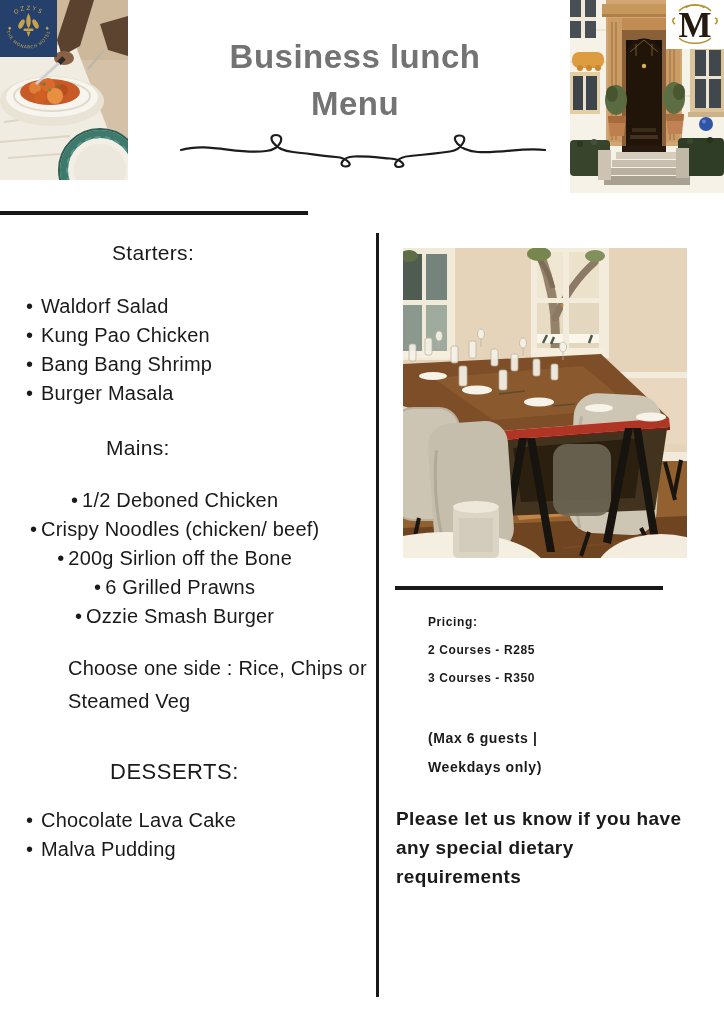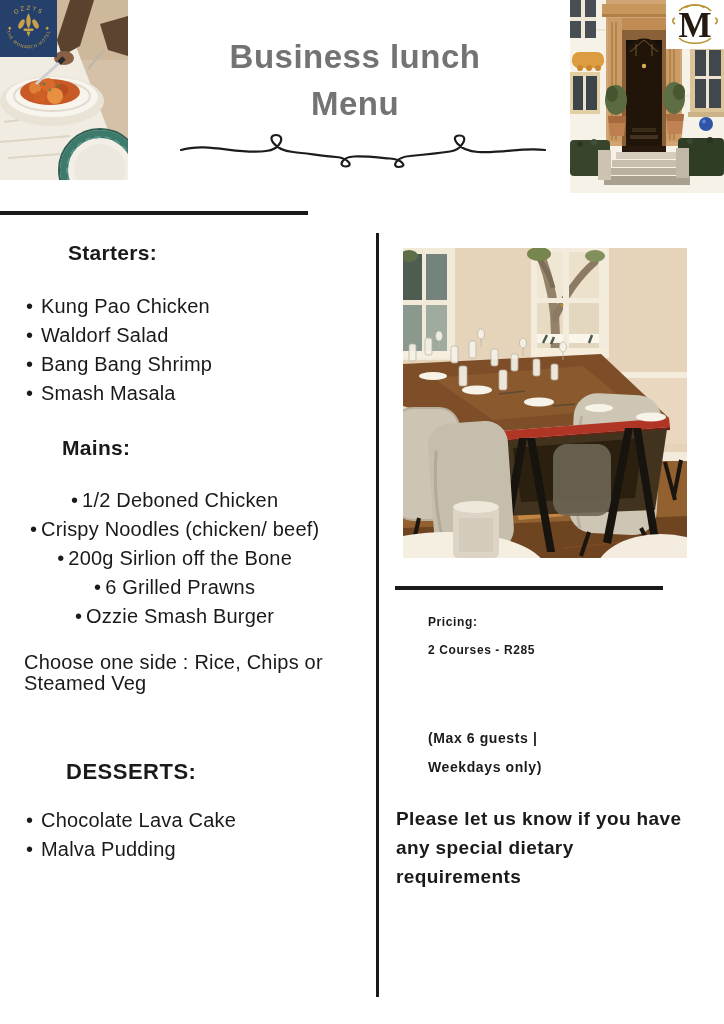--- a/index.html
+++ b/index.html
@@ -15,25 +15,25 @@
   .hotel-badge{left:0;top:0;width:57px;height:57px;}
   .building-photo{left:570px;top:0;width:154px;height:193px;}
   .monogram-box{left:666px;top:0;width:58px;height:49px;background:#fff;}
   .dining-photo{left:403px;top:248px;width:284px;height:310px;}
   
   .rule{background:#191919;}
   .rule-left{left:0;top:211px;width:308px;height:4px;}
   .rule-vert{left:376px;top:233px;width:3px;height:764px;}
   .rule-pricing{left:395px;top:586px;width:268px;height:4px;}
   
-  .sec-h{font-weight:700;font-size:21px;line-height:26px;letter-spacing:.3px;}
+  .sec-h{font-weight:400;font-size:21px;line-height:26px;letter-spacing:.3px;margin-left:44px;}
   .sec-h.small{font-size:22px;line-height:24px;letter-spacing:.5px;}
   ul.menu-list{list-style:none;margin:0;padding:0;font-size:20px;line-height:29px;letter-spacing:.2px;}
   ul.menu-list li::before{content:"•";display:inline-block;width:15px;}
-  .note{font-size:20px;line-height:21px;letter-spacing:.2px;}
+  .note{font-size:20px;line-height:33px;letter-spacing:.2px;margin-left:44px;}
   
   .bold-blk{font-weight:700;font-size:12px;line-height:28px;letter-spacing:.6px;}
   ul.plain{list-style:none;margin:0;padding:0;}
   .restriction{font-weight:700;font-size:14px;line-height:29px;letter-spacing:.6px;}
   .dietary{font-weight:700;font-size:19px;line-height:29px;letter-spacing:.4px;}
   svg{display:block;}
 </style>
 </head>
 <body>
 
@@ -190,24 +190,24 @@
     </g>
     <text x="29" y="37" text-anchor="middle" font-family="Liberation Serif,serif" font-weight="bold" font-size="35" fill="#241a10">M</text>
   </svg>
 
   <div class="abs rule rule-left"></div>
   <div class="abs rule rule-vert"></div>
   <div class="abs rule rule-pricing"></div>
 
   <div class="abs sec-h" style="left:68px;top:240px;">Starters:</div>
   <ul class="abs menu-list" style="left:26px;top:292px;">
+      <li>Waldorf Salad</li>
       <li>Kung Pao Chicken</li>
-      <li>Waldorf Salad</li>
       <li>Bang Bang Shrimp</li>
-      <li>Smash Masala</li>
+      <li>Burger Masala</li>
     </ul>
 
   <div class="abs sec-h" style="left:62px;top:435px;">Mains:</div>
   <ul class="abs menu-list" style="left:26px;top:486px;text-align:center;">
       <li>1/2 Deboned Chicken</li>
       <li>Crispy Noodles (chicken/ beef)</li>
       <li>200g Sirlion off the Bone</li>
       <li>6 Grilled Prawns</li>
       <li>Ozzie Smash Burger</li>
     </ul>
@@ -335,20 +335,21 @@
         <ellipse cx="73" cy="259" rx="23" ry="6" fill="#eee8da"></ellipse>
         <rect x="56" y="270" width="34" height="34" fill="#cfc7b6" opacity="0.7"></rect>
       </g>
     </g>
   </svg>
 
   <div class="abs bold-blk" style="left:428px;top:608px;">
     <div>Pricing:</div>
     <ul class="plain">
         <li>2 Courses - R285</li>
+        <li>3 Courses - R350</li>
       </ul>
   </div>
 
   <div class="abs restriction" style="left:428px;top:724px;width:175px;">(Max 6 guests | Weekdays only)</div>
 
   <div class="abs dietary" style="left:396px;top:804px;width:292px;">Please let us know if you have any special dietary requirements</div>
 
 </div>
 
 </body></html>

